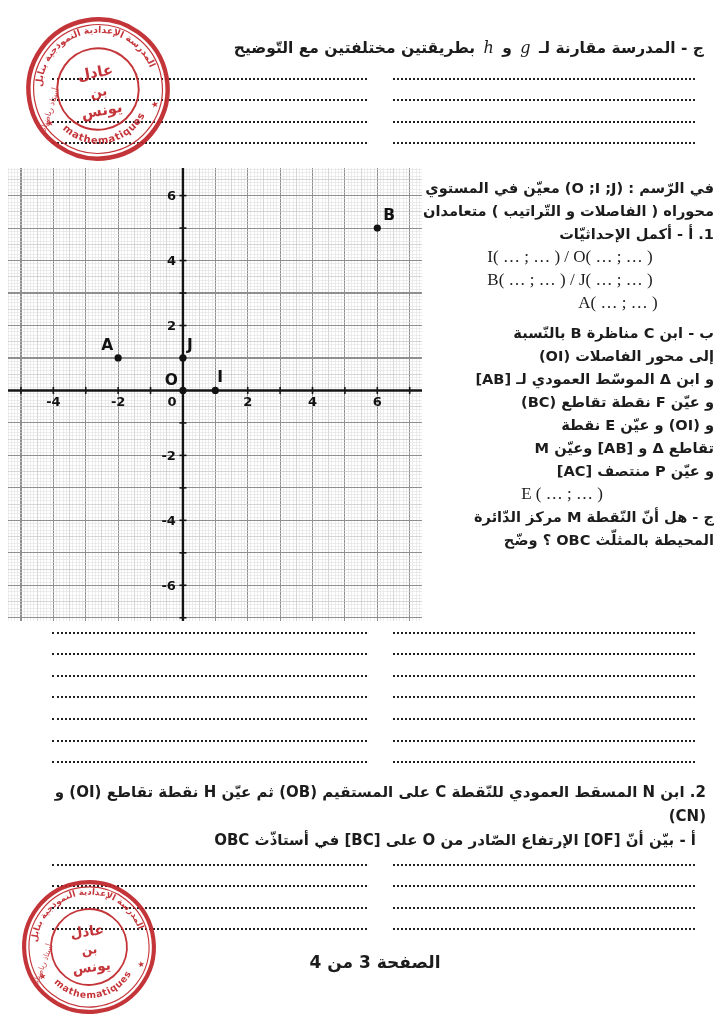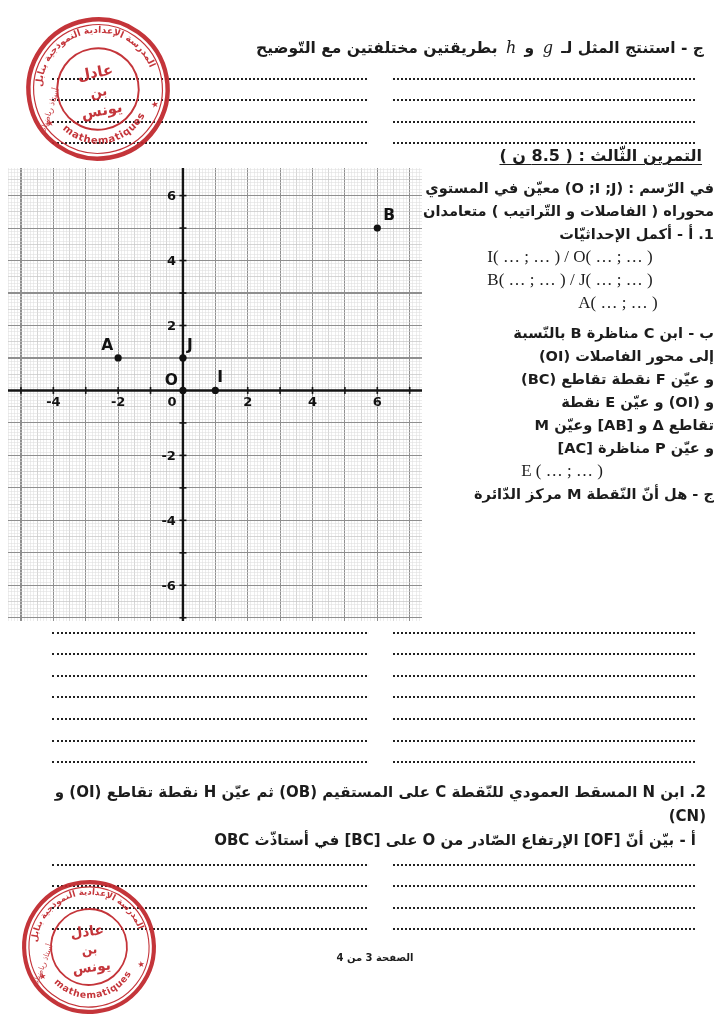--- a/index.html
+++ b/index.html
@@ -36,21 +36,21 @@
   .ex3-col .gap{height:7px;}
   
   #graph{position:absolute;left:8px;top:168px;z-index:1;background:#fff;
         font-family:"DejaVu Sans",sans-serif;}
   
   .q2{position:absolute;top:780px;left:28px;right:14px;direction:rtl;
         font-size:15px;font-weight:bold;line-height:24px;z-index:2;}
   .q2 .ln2{padding-left:0;margin-left:0;padding-right:10px;}
   
   .footer{position:absolute;top:952px;left:30px;right:0;text-align:center;direction:rtl;
-        font-size:10px;font-weight:bold;}
+        font-size:17px;font-weight:bold;}
   svg text{user-select:none;}
 </style>
 </head>
 <body>
 
 <div class="page">
 
   <svg id="stamp-top" class="stamp" viewBox="0 0 200 200">
     <defs>
       <path id="sA1" d="M 24,100 A 76,76 0 0 1 176,100"></path>
@@ -67,21 +67,21 @@
     </text>
     <text x="33" y="120" transform="rotate(-62 33 120)" font-size="11" text-anchor="middle" fill="currentColor">أستاذ رياضيات</text>
     <text x="28" y="138" font-size="12" text-anchor="middle" fill="currentColor">★</text>
     <text x="172" y="138" font-size="12" text-anchor="middle" fill="currentColor">★</text>
     <text x="100" y="84" font-size="20" font-weight="bold" text-anchor="middle" fill="currentColor">عادل</text>
     <text x="100" y="110" font-size="18" font-weight="bold" text-anchor="middle" fill="currentColor">بن</text>
     <text x="100" y="136" font-size="20" font-weight="bold" text-anchor="middle" fill="currentColor">يونس</text>
   </svg>
 
   <div class="prompt-line">
-    <span>ج - استنتج المثل لـ</span>
+    <span>ج - المدرسة مقارنة لـ</span>
     <span class="math">g</span>
     <span>و</span>
     <span class="math">h</span>
     <span>بطريقتين مختلفتين  مع التّوضيح</span>
   </div>
 
   <div id="dots-1" class="dots">
     <div class="dotrow">
         <div class="seg l"></div>
         <div class="seg r"></div>
@@ -93,21 +93,20 @@
     <div class="dotrow">
         <div class="seg l"></div>
         <div class="seg r"></div>
       </div>
     <div class="dotrow">
         <div class="seg l"></div>
         <div class="seg r"></div>
       </div>
   </div>
 
-  <div class="ex3-title">التمرين الثّالث : ( 8.5 ن )</div>
 
   <svg id="graph" width="414" height="453">
       <line x1="0" y1="0" x2="0" y2="453" stroke="#dedede" stroke-width="0.55" shape-rendering="crispEdges"></line>
       <line x1="3.239436619718298" y1="0" x2="3.239436619718298" y2="453" stroke="#dedede" stroke-width="0.55" shape-rendering="crispEdges"></line>
       <line x1="6.478873239436625" y1="0" x2="6.478873239436625" y2="453" stroke="#dedede" stroke-width="0.55" shape-rendering="crispEdges"></line>
       <line x1="9.718309859154923" y1="0" x2="9.718309859154923" y2="453" stroke="#dedede" stroke-width="0.55" shape-rendering="crispEdges"></line>
       <line x1="12.95774647887325" y1="0" x2="12.95774647887325" y2="453" stroke="#8f8f8f" stroke-width="1.1" shape-rendering="crispEdges"></line>
       <line x1="16.197183098591548" y1="0" x2="16.197183098591548" y2="453" stroke="#dedede" stroke-width="0.55" shape-rendering="crispEdges"></line>
       <line x1="19.436619718309846" y1="0" x2="19.436619718309846" y2="453" stroke="#dedede" stroke-width="0.55" shape-rendering="crispEdges"></line>
       <line x1="22.67605633802817" y1="0" x2="22.67605633802817" y2="453" stroke="#dedede" stroke-width="0.55" shape-rendering="crispEdges"></line>
@@ -425,26 +424,28 @@
   <div class="ex3-col">
     <div class="ln">في الرّسم : (O ;I ;J) معيّن في المستوي</div>
     <div class="ln">محوراه ( الفاصلات و التّراتيب ) متعامدان</div>
     <div class="ln">1. أ - أكمل  الإحداثيّات</div>
     <div class="ln ctr">I( … ; … )  /  O( … ; … )</div>
     <div class="ln ctr">B( … ; … )  / J( … ; … )</div>
     <div class="ln ctr shift-r">A( … ; … )</div>
     <div class="gap"></div>
     <div class="ln">ب -  ابن  C مناظرة B بالنّسبة</div>
     <div class="ln">إلى محور الفاصلات (OI)</div>
+    <div class="ln">و ابن Δ الموسّط العمودي لـ [AB]</div>
     <div class="ln">و عيّن F نقطة تقاطع  (BC)</div>
     <div class="ln">و (OI) و عيّن E نقطة</div>
     <div class="ln">تقاطع Δ و [AB] وعيّن M</div>
-    <div class="ln">و عيّن P مناظرة [AC]</div>
+    <div class="ln">و عيّن P منتصف [AC]</div>
     <div class="ln ctr shift-l">E ( … ; … )</div>
     <div class="ln">ج -  هل أنّ النّقطة M مركز الدّائرة</div>
+    <div class="ln">المحيطة بالمثلّث OBC ؟ وضّح</div>
   </div>
 
   <div id="dots-2" class="dots">
     <div class="dotrow">
         <div class="seg l"></div>
         <div class="seg r"></div>
       </div>
     <div class="dotrow">
         <div class="seg l"></div>
         <div class="seg r"></div>

